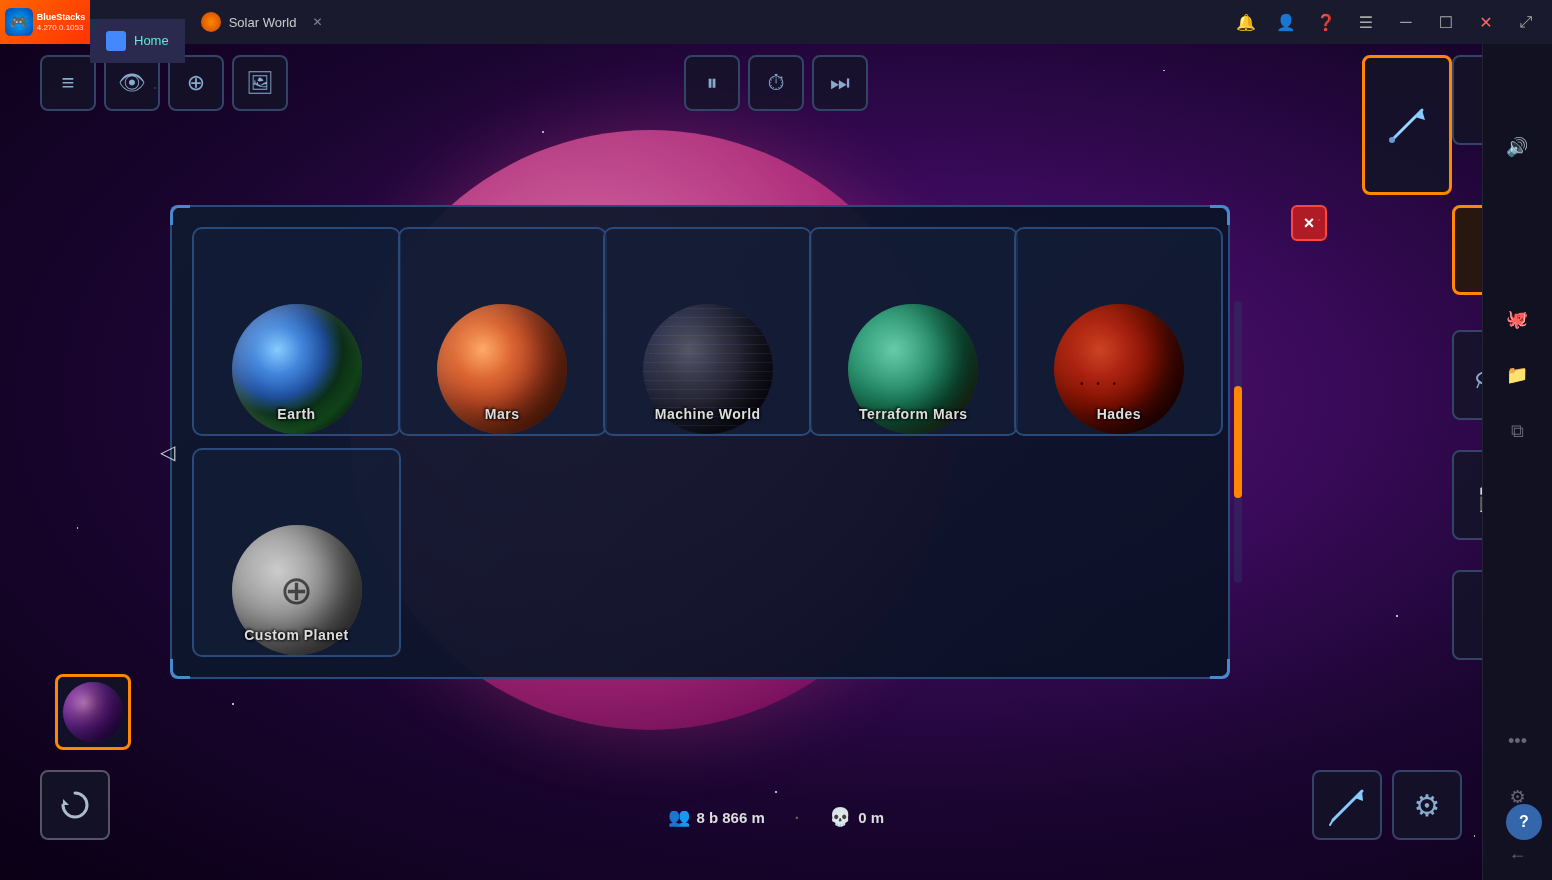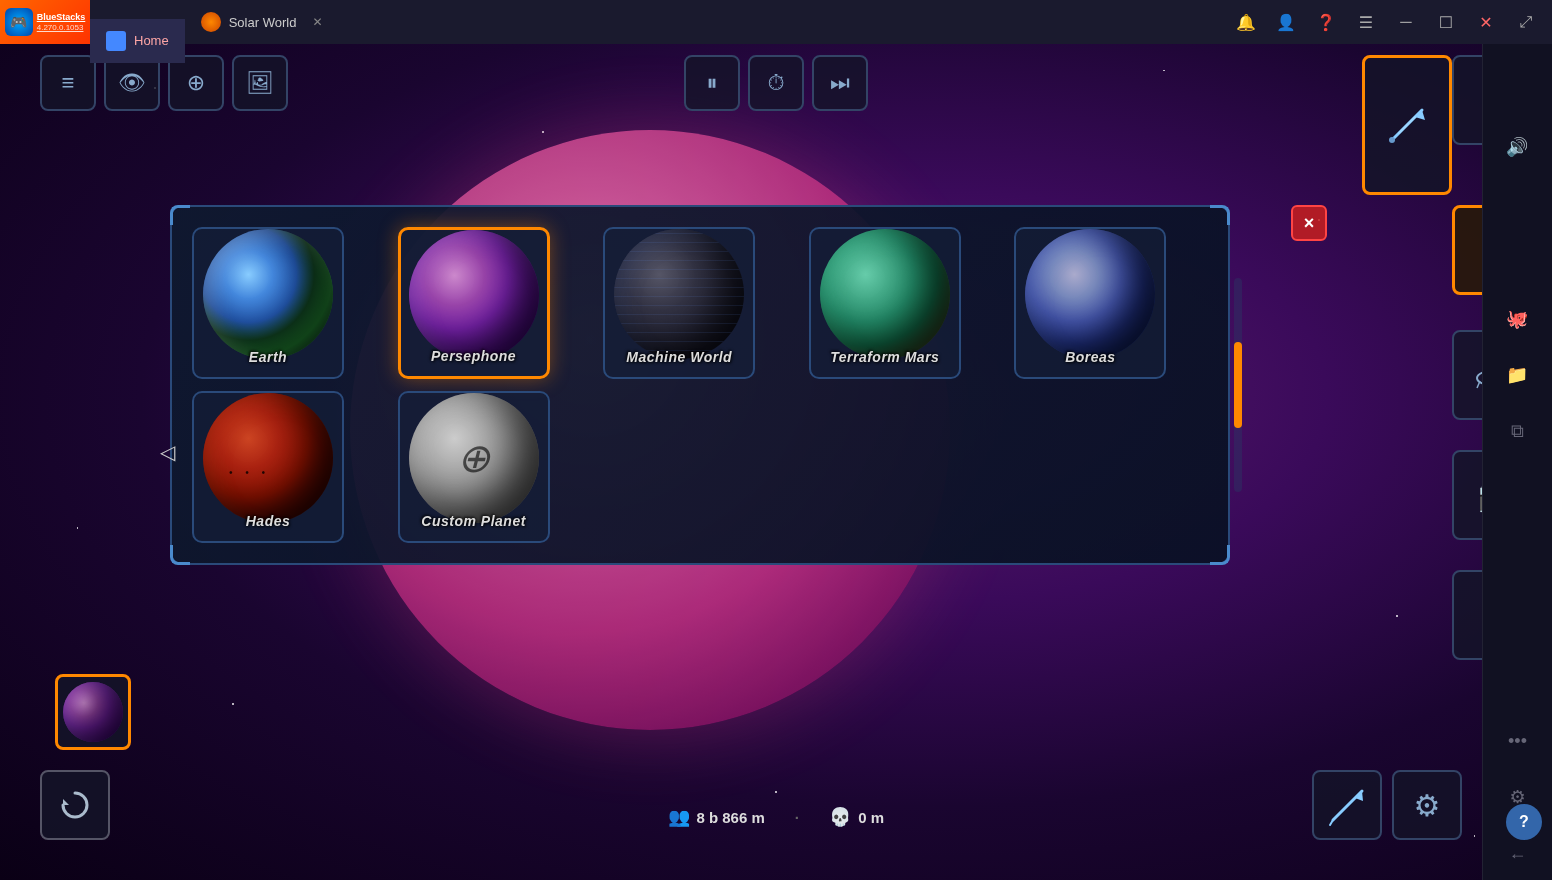--- a/index.html
+++ b/index.html
@@ -95,21 +95,21 @@
       display: flex;
       align-items: center;
       gap: 8px;
       font-size: 13px;
       color: #ccc;
       cursor: pointer;
     }
 
     .titlebar-tab.active {
       background: #2a2a4e;
-      color: #fca5a5;
+      color: #5eead4;
       margin-top: 37px;
     }
 
     .titlebar-tab-icon {
       width: 20px;
       height: 20px;
       background: #555;
       border-radius: 3px;
     }
 
@@ -310,27 +310,26 @@
     .panel-corner.tr { top: -2px; right: -2px; border-width: 3px 3px 0 0; border-radius: 0 8px 0 0; }
     .panel-corner.bl { bottom: -2px; left: -2px; border-width: 0 0 3px 3px; border-radius: 0 0 0 8px; }
     .panel-corner.br { bottom: -2px; right: -2px; border-width: 0 3px 3px 0; border-radius: 0 0 8px 0; }
 
     .planet-card {
       position: relative;
       background: rgba(20,30,55,0.7);
       border: 2px solid #2a4a7a;
       border-radius: 10px;
       display: flex;
-      align-items: flex-start;
+      align-items: flex-end;
       justify-content: center;
       cursor: pointer;
       overflow: hidden;
       aspect-ratio: 1;
-      height: 152px;
-      font-style: italic;
+      height: 209px;
     }
 
     .planet-card.selected {
       border: 3px solid #ff8800;
       box-shadow: 0 0 20px rgba(255,136,0,0.4);
     }
 
     .planet-sphere {
       width: 130px;
       height: 130px;
@@ -526,21 +525,21 @@
   </style>
 </head>
 <body>
 
 <div class="bg"></div>
 <div class="big-planet"></div>
 
 <div class="titlebar">
   <div class="titlebar-logo">
     <div class="titlebar-logo-icon">🎮</div>
-    <div style="font-size:9px; line-height:1.2;text-decoration:underline;">
+    <div style="font-size:9px; line-height:1.2;">
       <div>BlueStacks</div>
       <div style="font-size:8px;font-weight:normal;opacity:0.8;">4.270.0.1053</div>
     </div>
   </div>
   <div class="titlebar-tab active">
     <div class="titlebar-tab-icon home"></div>
     <span>Home</span>
   </div>
   <div class="titlebar-tab">
     <div class="titlebar-tab-icon solar"></div>
@@ -637,44 +636,40 @@
   <div class="panel-corner br"></div>
   <div class="panel-scrollbar">
     <div class="panel-scrollbar-thumb"></div>
   </div>
 
   <div class="planet-card">
     <div class="planet-sphere earth"></div>
     <div class="planet-label">Earth</div>
   </div>
 
-
-
-
-  <div class="planet-card selected">
-    <div class="planet-sphere persephone"></div>
-    <div class="planet-label">Persephone</div>
-  </div>
+  <div class="planet-card">
+    <div class="planet-sphere mars"></div>
+    <div class="planet-label">Mars</div>
+  </div>
+
+
+
 
   <div class="planet-card">
     <div class="planet-sphere machine-world" style="position:relative;">
       <div class="machine-lines"></div>
     </div>
     <div class="planet-label">Machine World</div>
   </div>
 
   <div class="planet-card">
     <div class="planet-sphere terraform-mars"></div>
     <div class="planet-label">Terraform Mars</div>
   </div>
 
-  <div class="planet-card">
-    <div class="planet-sphere boreas"></div>
-    <div class="planet-label">Boreas</div>
-  </div>
 
   <div class="planet-card">
     <div class="planet-sphere hades" style="position:relative;">
       <div class="hades-spots" style="position:absolute;inset:0;border-radius:50%;"></div>
     </div>
     <div class="planet-label">Hades</div>
   </div>
 
   <div class="planet-card">
     <div class="planet-sphere custom-planet" style="position:relative;">

